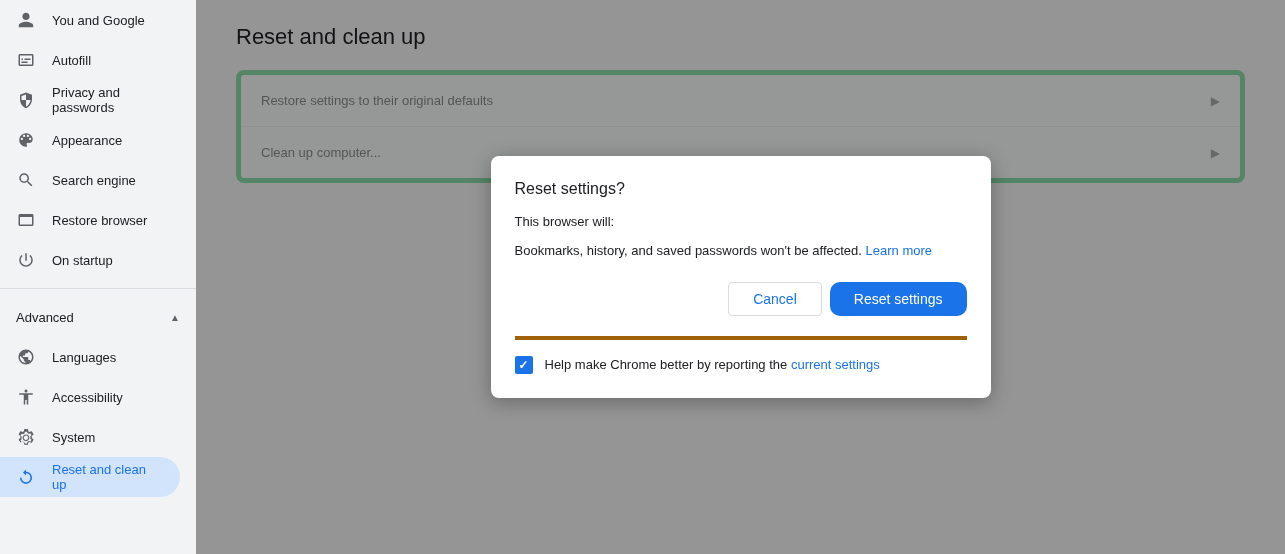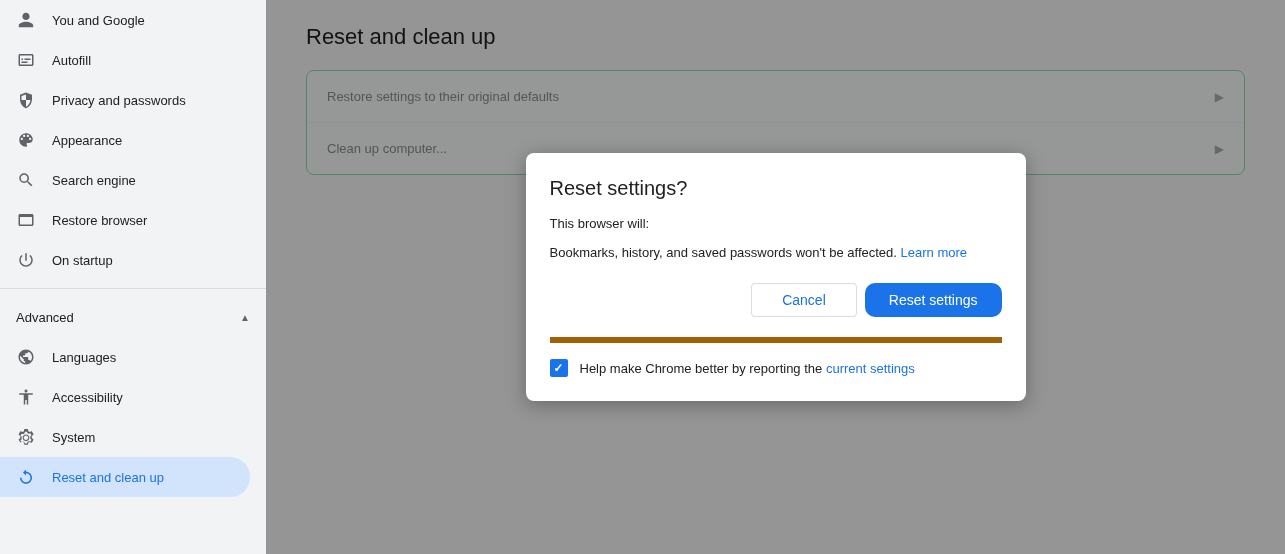--- a/index.html
+++ b/index.html
@@ -7,21 +7,21 @@
       font-family: 'Segoe UI', Arial, sans-serif;
       background: #f1f3f4;
       width: 1285px;
       height: 554px;
       overflow: hidden;
       display: flex;
     }
 
     
     .sidebar {
-      width: 266px;
+      width: 196px;
       background: #f1f3f4;
       height: 554px;
       overflow: hidden;
       flex-shrink: 0;
       padding-top: 0;
       border-right: none;
     }
 
     .sidebar-item {
       display: flex;
@@ -89,21 +89,21 @@
     .page-title {
       font-size: 22px;
       color: #202124;
       font-weight: 400;
       margin-bottom: 20px;
     }
 
     .settings-card {
       background: #fff;
       border-radius: 8px;
-      border: 1px solid #22c55e;
+      border: 5px solid #22c55e;
       margin-bottom: 8px;
       opacity: 0.5;
     }
 
     .settings-row {
       display: flex;
       align-items: center;
       padding: 18px 20px;
       border-bottom: 1px solid #e8eaed;
       cursor: pointer;
@@ -137,21 +137,21 @@
     .dialog {
       background: #fff;
       border-radius: 8px;
       width: 500px;
       padding: 24px;
       box-shadow: 0 4px 20px rgba(0,0,0,0.3);
       position: relative;
     }
 
     .dialog-title {
-      font-size: 20px;
+      font-size: 16px;
       color: #202124;
       font-weight: 500;
       margin-bottom: 16px;
     }
 
     .dialog-subtitle {
       font-size: 13px;
       color: #202124;
       margin-bottom: 12px;
     }
@@ -187,21 +187,21 @@
     }
 
     .dialog-actions {
       display: flex;
       justify-content: flex-end;
       gap: 8px;
       margin-bottom: 20px;
     }
 
     .btn-cancel {
-      padding: 8px 30px;
+      padding: 8px 24px;
       border: 1px solid #dadce0;
       background: #fff;
       border-radius: 4px;
       font-size: 14px;
       color: #1a73e8;
       cursor: pointer;
       font-weight: 500;
     }
 
     .btn-reset {
@@ -213,21 +213,21 @@
       color: #fff;
       cursor: pointer;
       font-weight: 500;
     }
 
     .dialog-footer {
       display: flex;
       align-items: center;
       gap: 12px;
       padding-top: 16px;
-      border-top: 6px solid #a16207;
+      border-top: 4px solid #a16207;
     }
 
     .checkbox {
       width: 18px;
       height: 18px;
       background: #1a73e8;
       border-radius: 2px;
       display: flex;
       align-items: center;
       justify-content: center;

